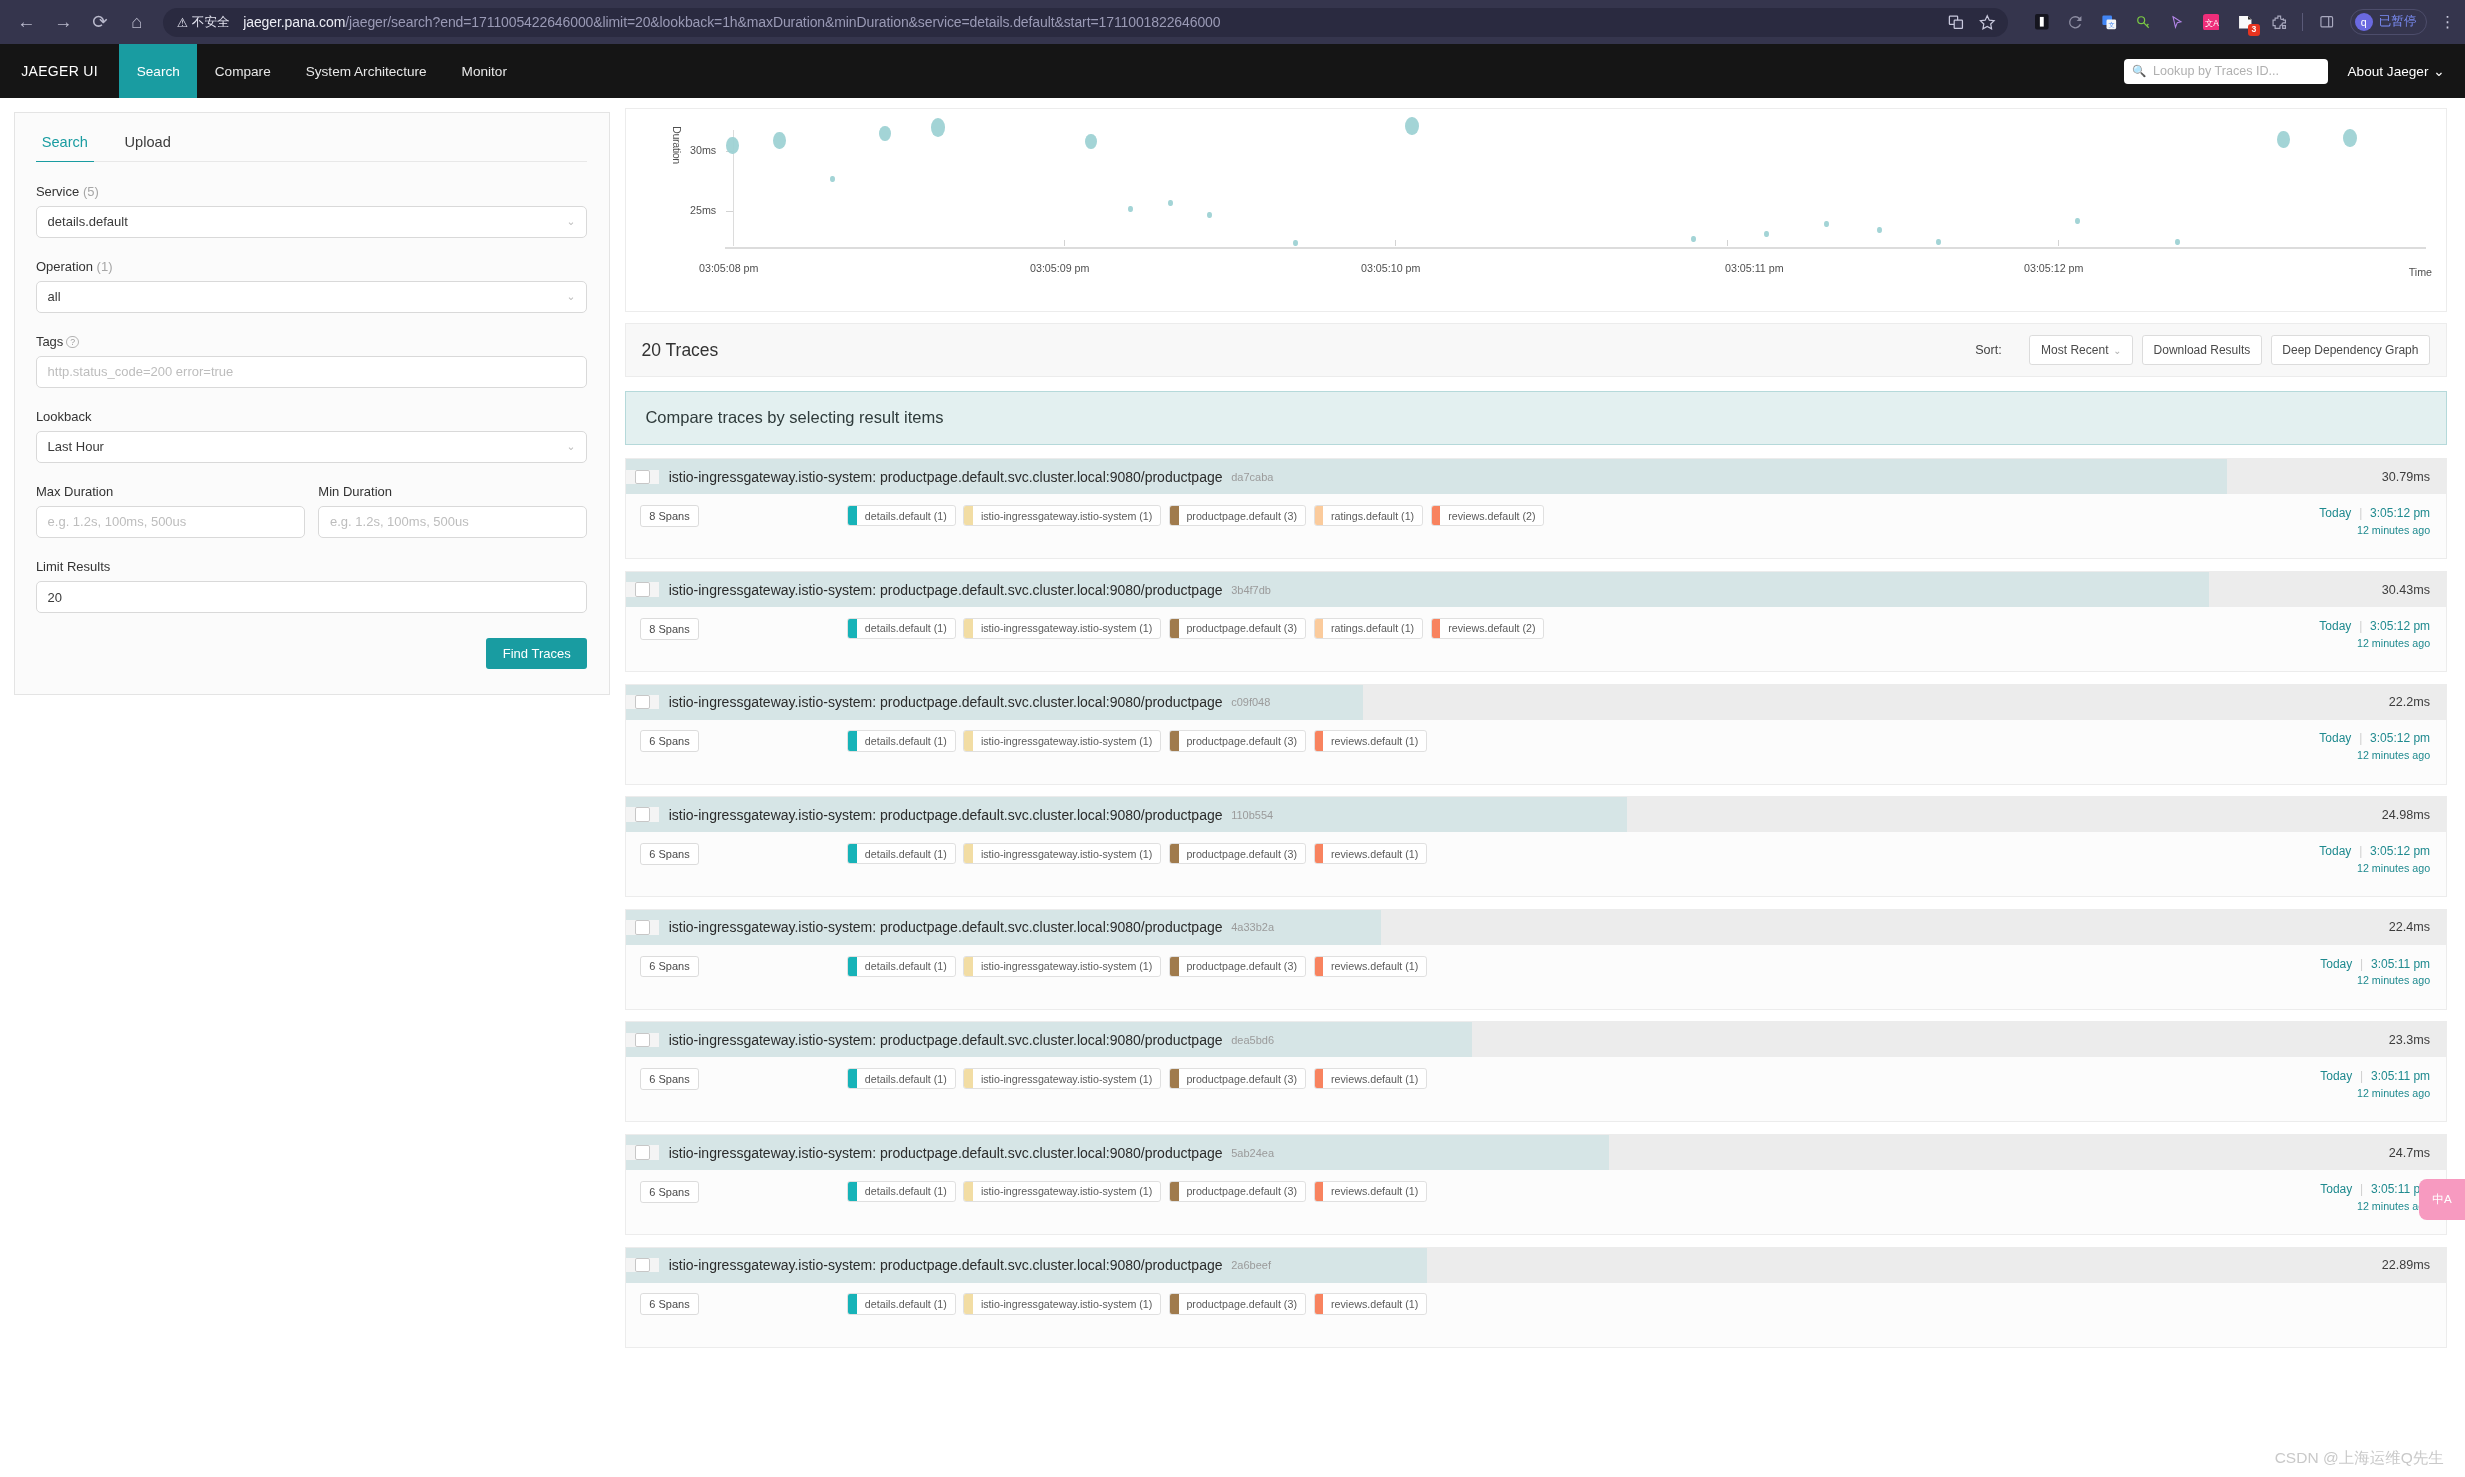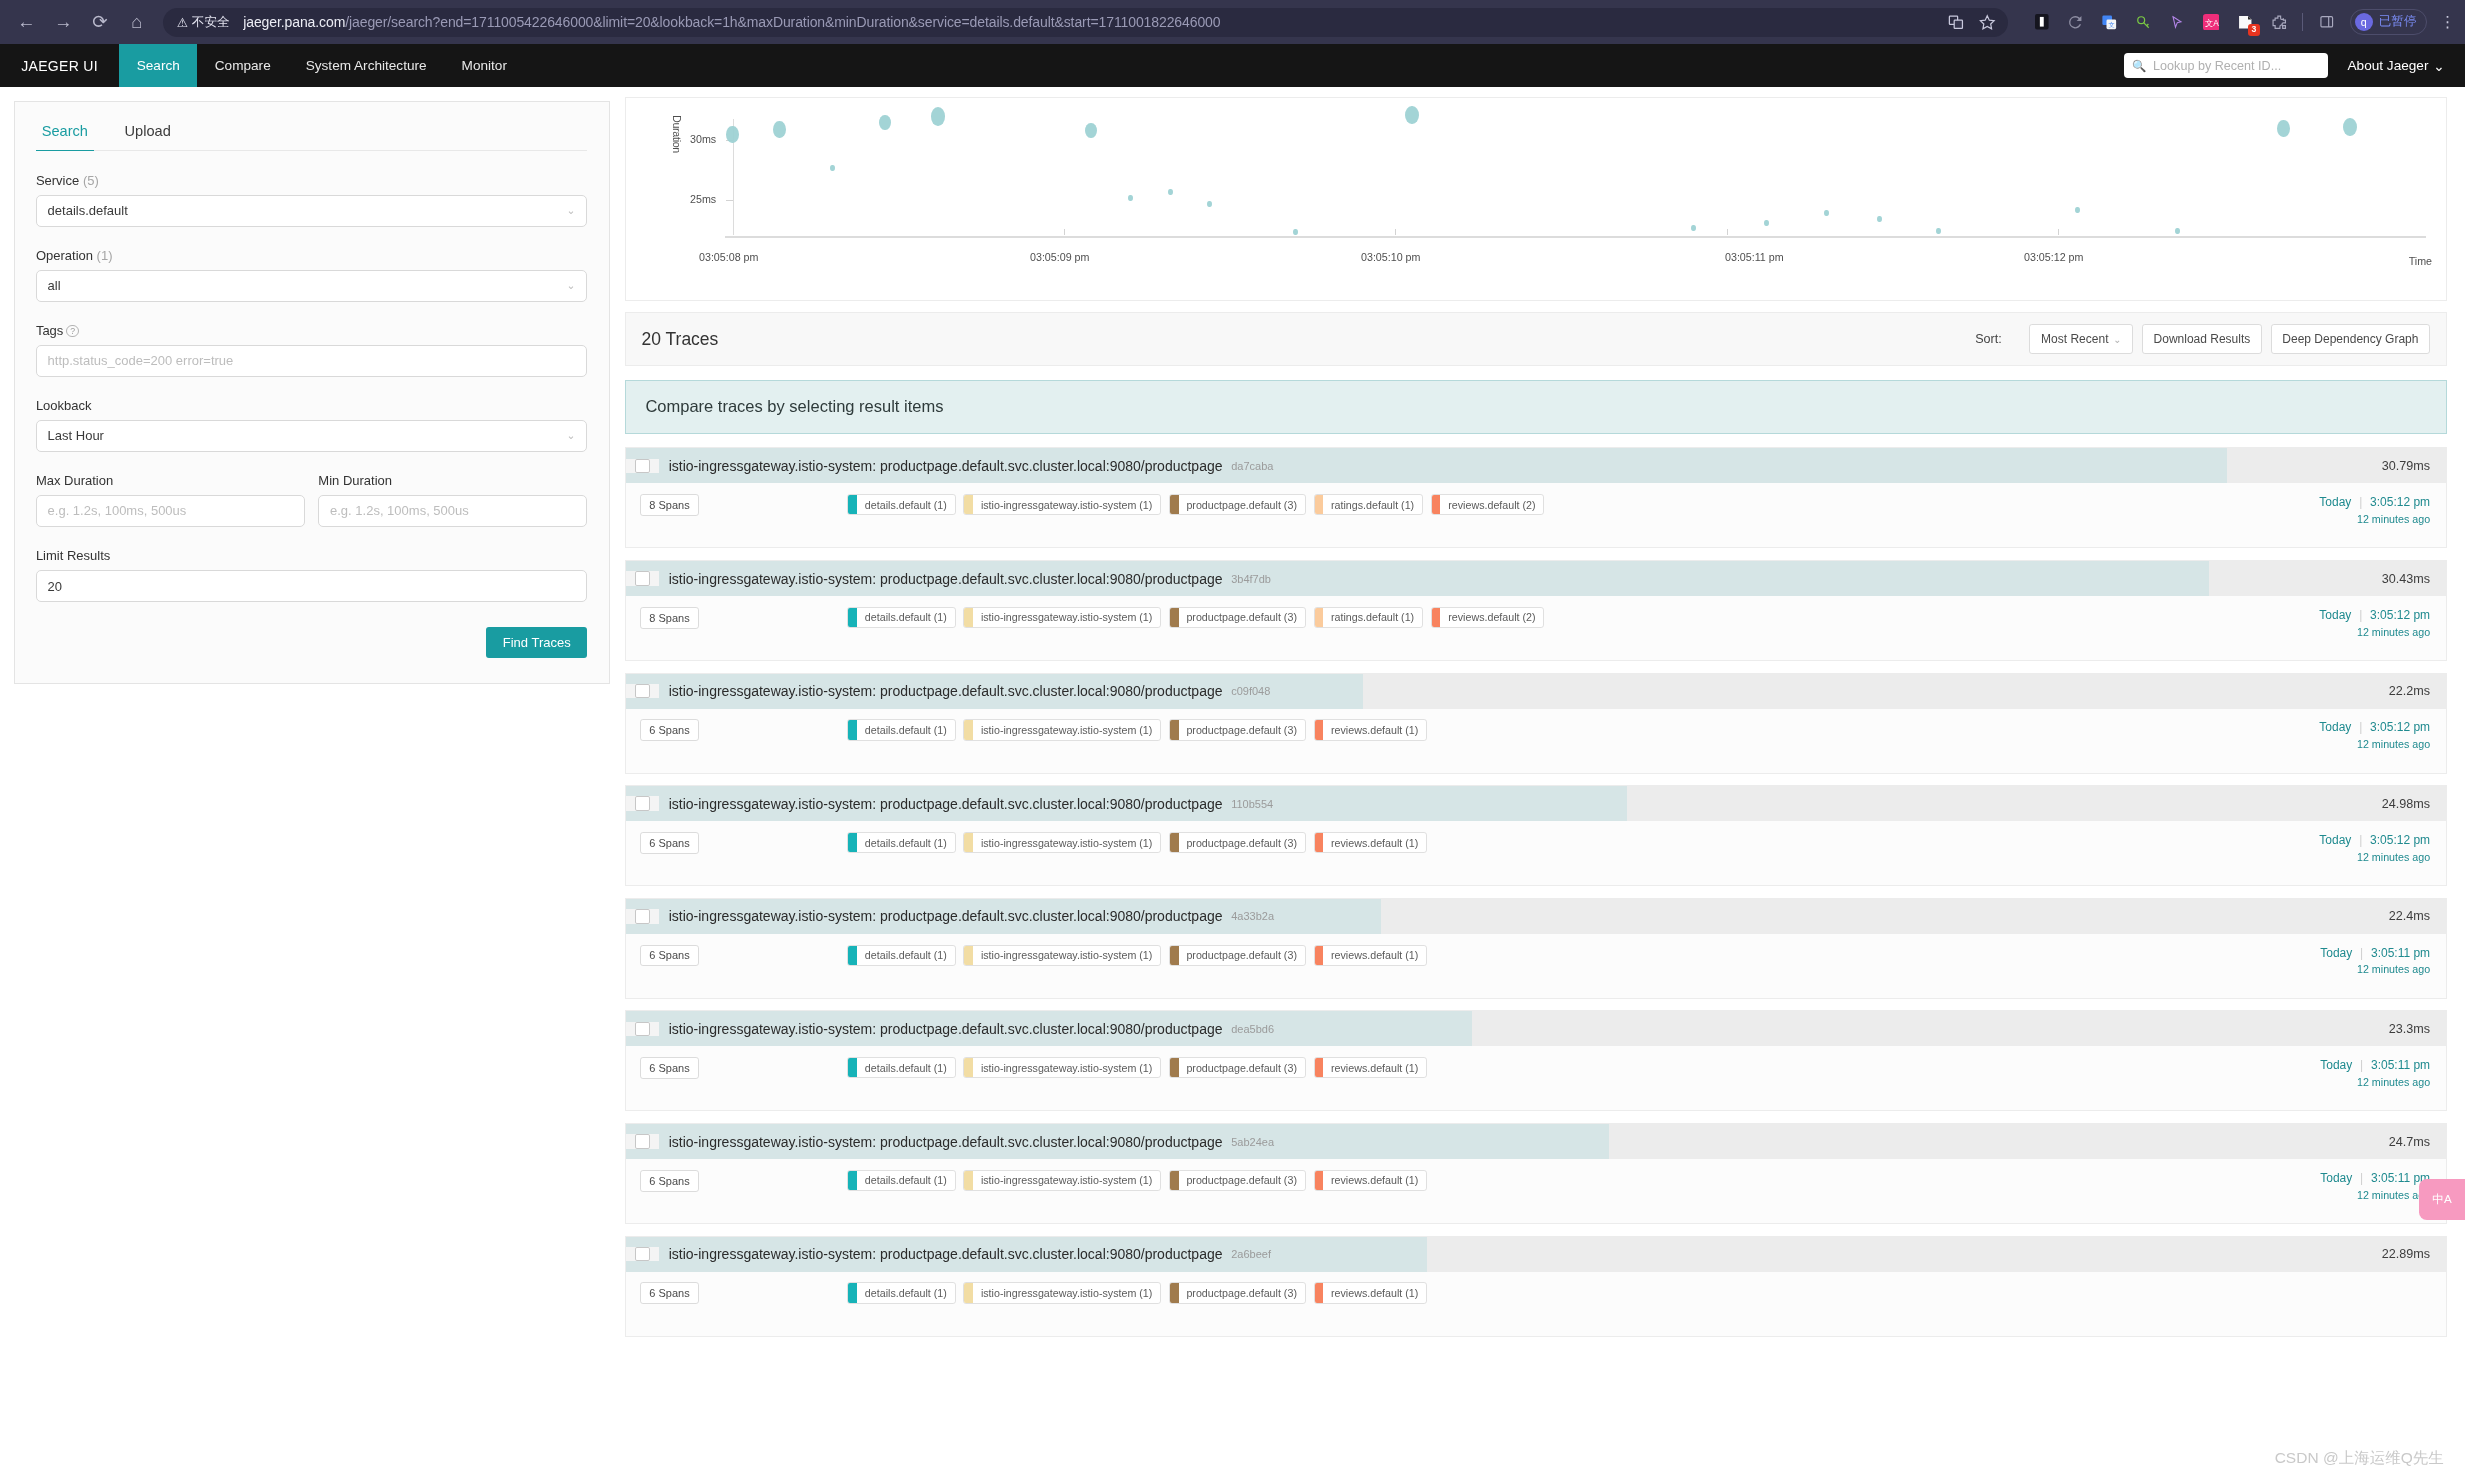--- a/index.html
+++ b/index.html
@@ -49,21 +49,21 @@
   }
   .profile-pill .av {
     width: 18.4px; height: 18.4px; border-radius: 50%; background: #6a69e0; color: #fff;
     font-size: 10.7px; display: flex; align-items: center; justify-content: center;
   }
   .profile-pill .pname { color: #7a8cf5; font-size: 12.6px; }
   .kebab { color: #c9c9dd; font-size: 15.5px; letter-spacing: 1px; }
 
   
   .jaeger-nav {
-    height: 43px; background: #151515; display: flex; align-items: stretch;
+    height: 54px; background: #151515; display: flex; align-items: stretch;
     position: relative;
   }
   .brand {
     display: flex; align-items: center; padding: 0 21.3px; color: #fff;
     font-size: 14px; letter-spacing: 0.3px;
   }
   .nav-item {
     display: flex; align-items: center; padding: 0 17.5px; color: #e8e8e8;
     font-size: 13.6px;
   }
@@ -300,21 +300,21 @@
 
 <div class="jaeger-nav">
   <div class="brand">JAEGER UI</div>
   <div class="nav-item active">Search</div>
   <div class="nav-item">Compare</div>
   <div class="nav-item">System Architecture</div>
   <div class="nav-item">Monitor</div>
   <div class="nav-right">
     <div class="trace-lookup">
       <span class="mg">🔍</span>
-      <span class="ph">Lookup by Recent ID...</span>
+      <span class="ph">Lookup by Traces ID...</span>
     </div>
     <div class="about">
       <span>About Jaeger</span>
       <span>⌄</span>
     </div>
   </div>
 </div>
 
 <div class="page">
 

